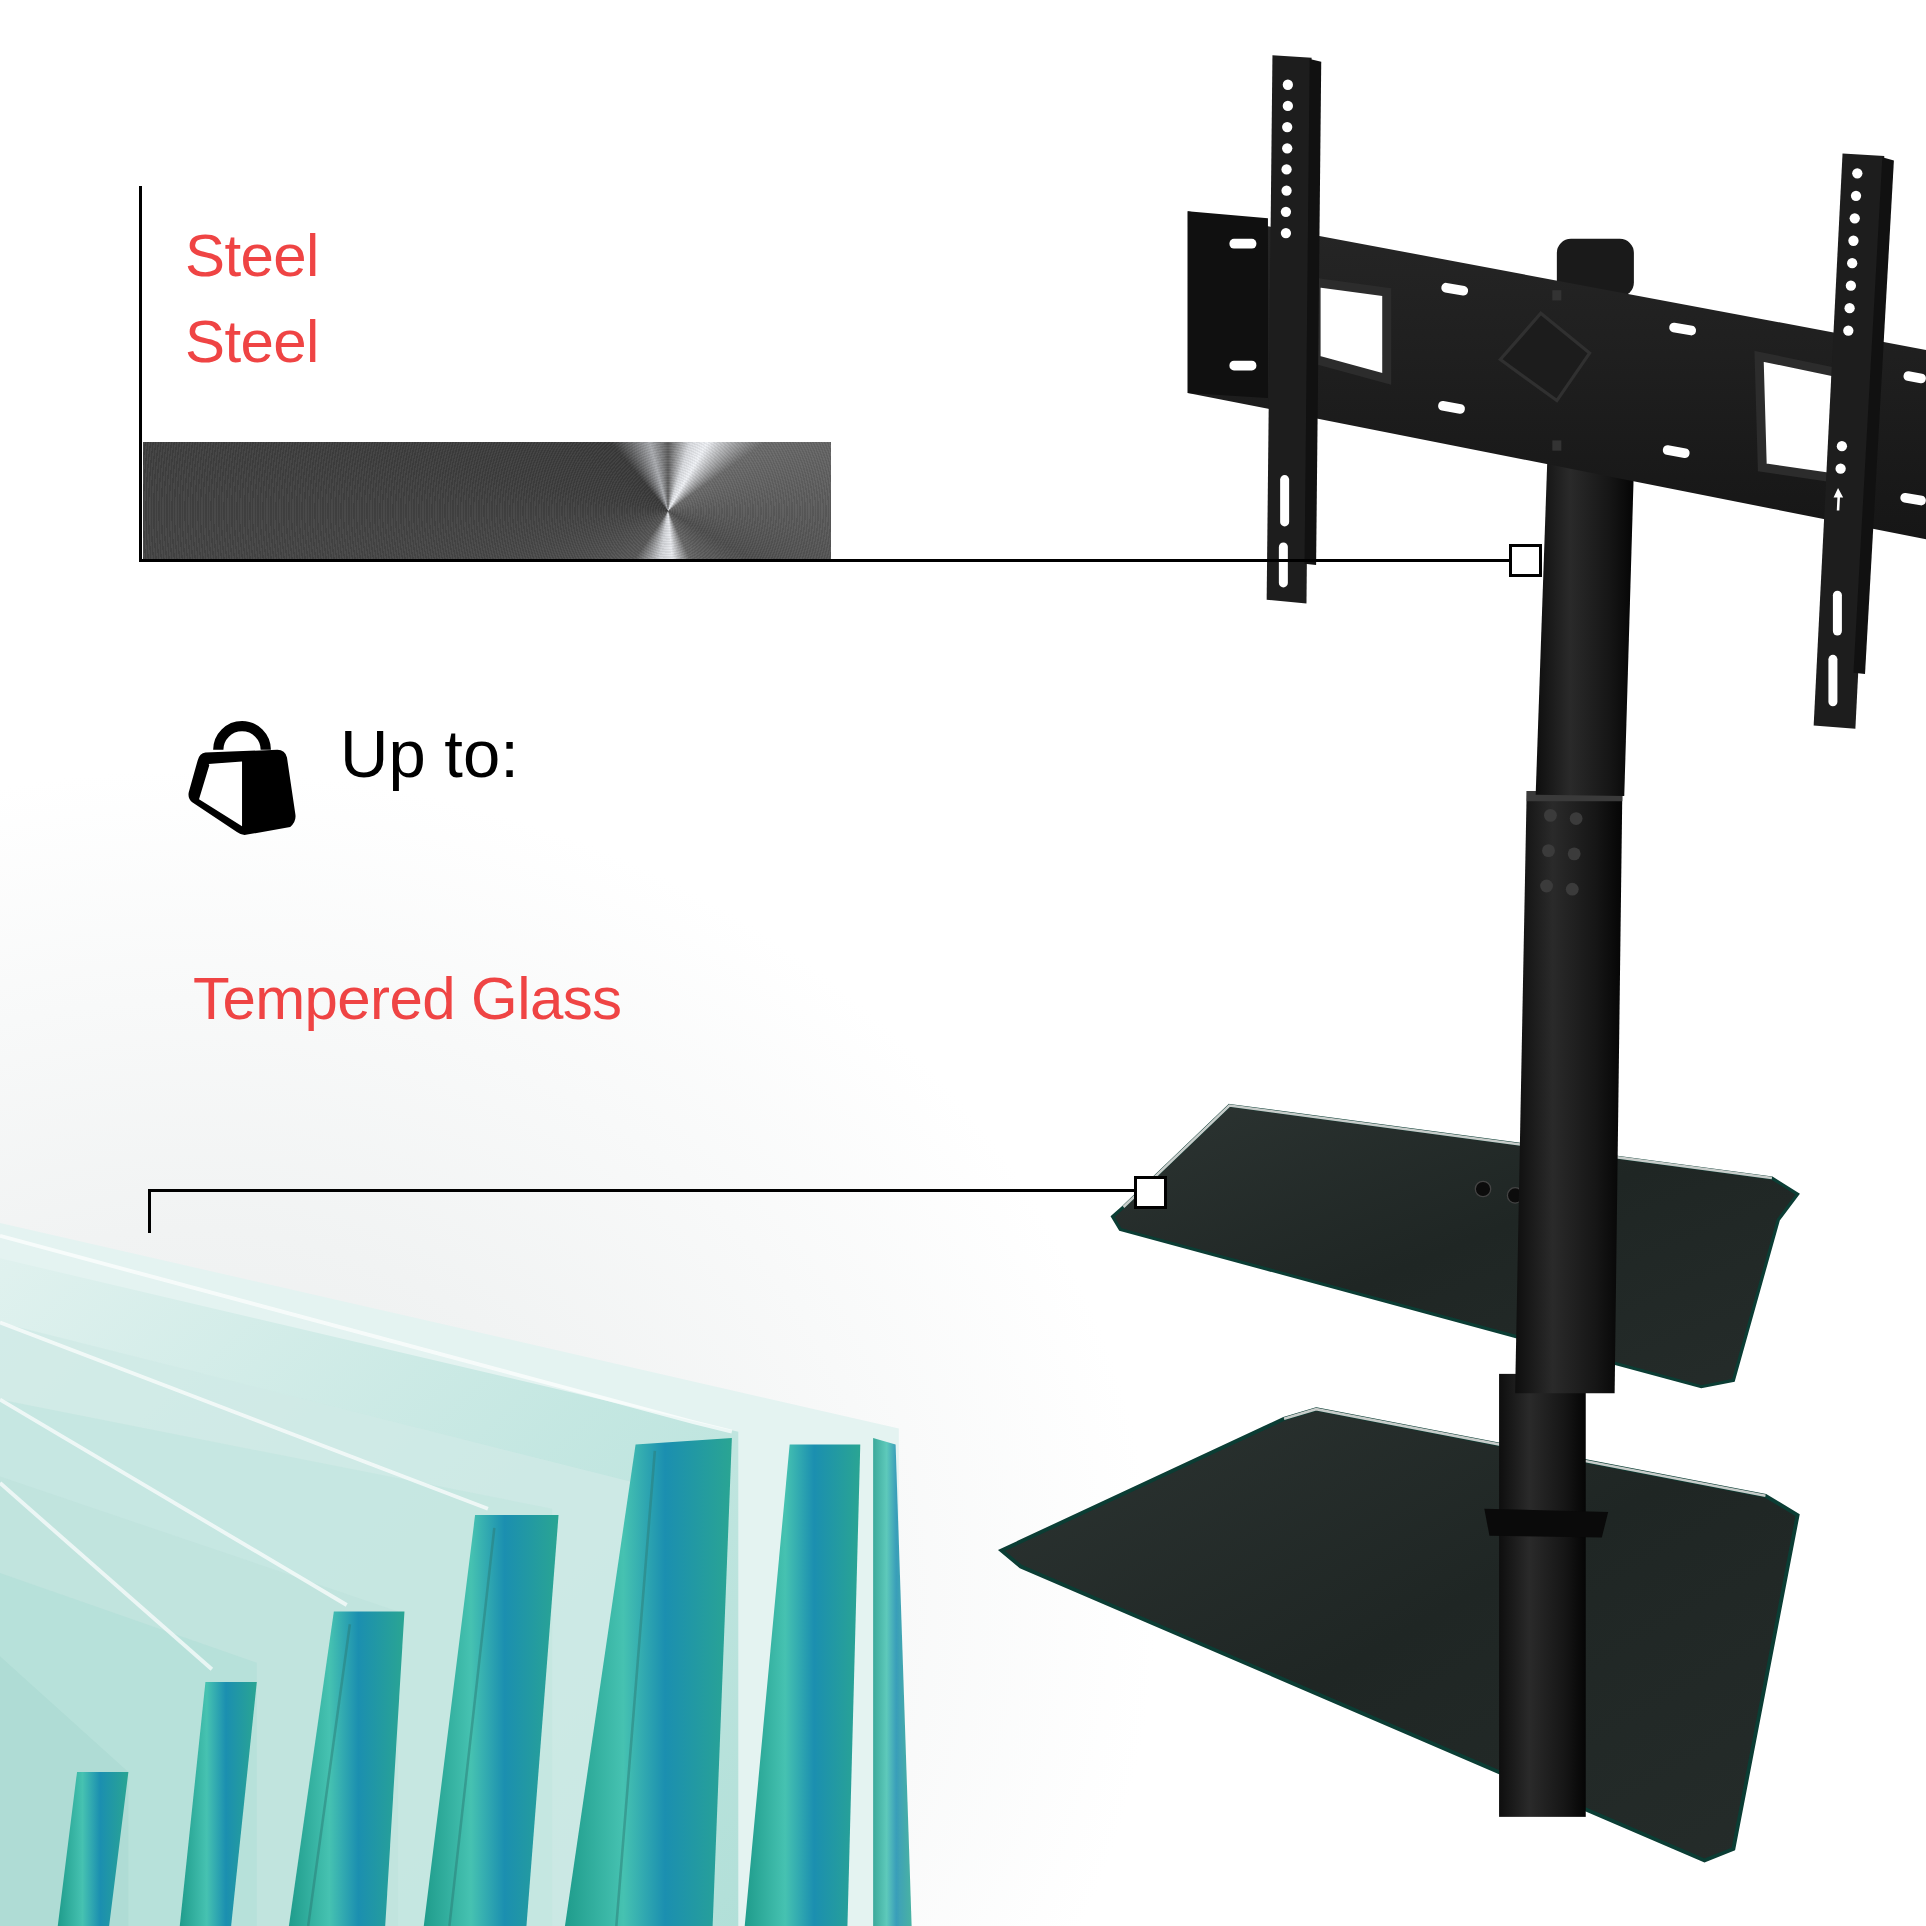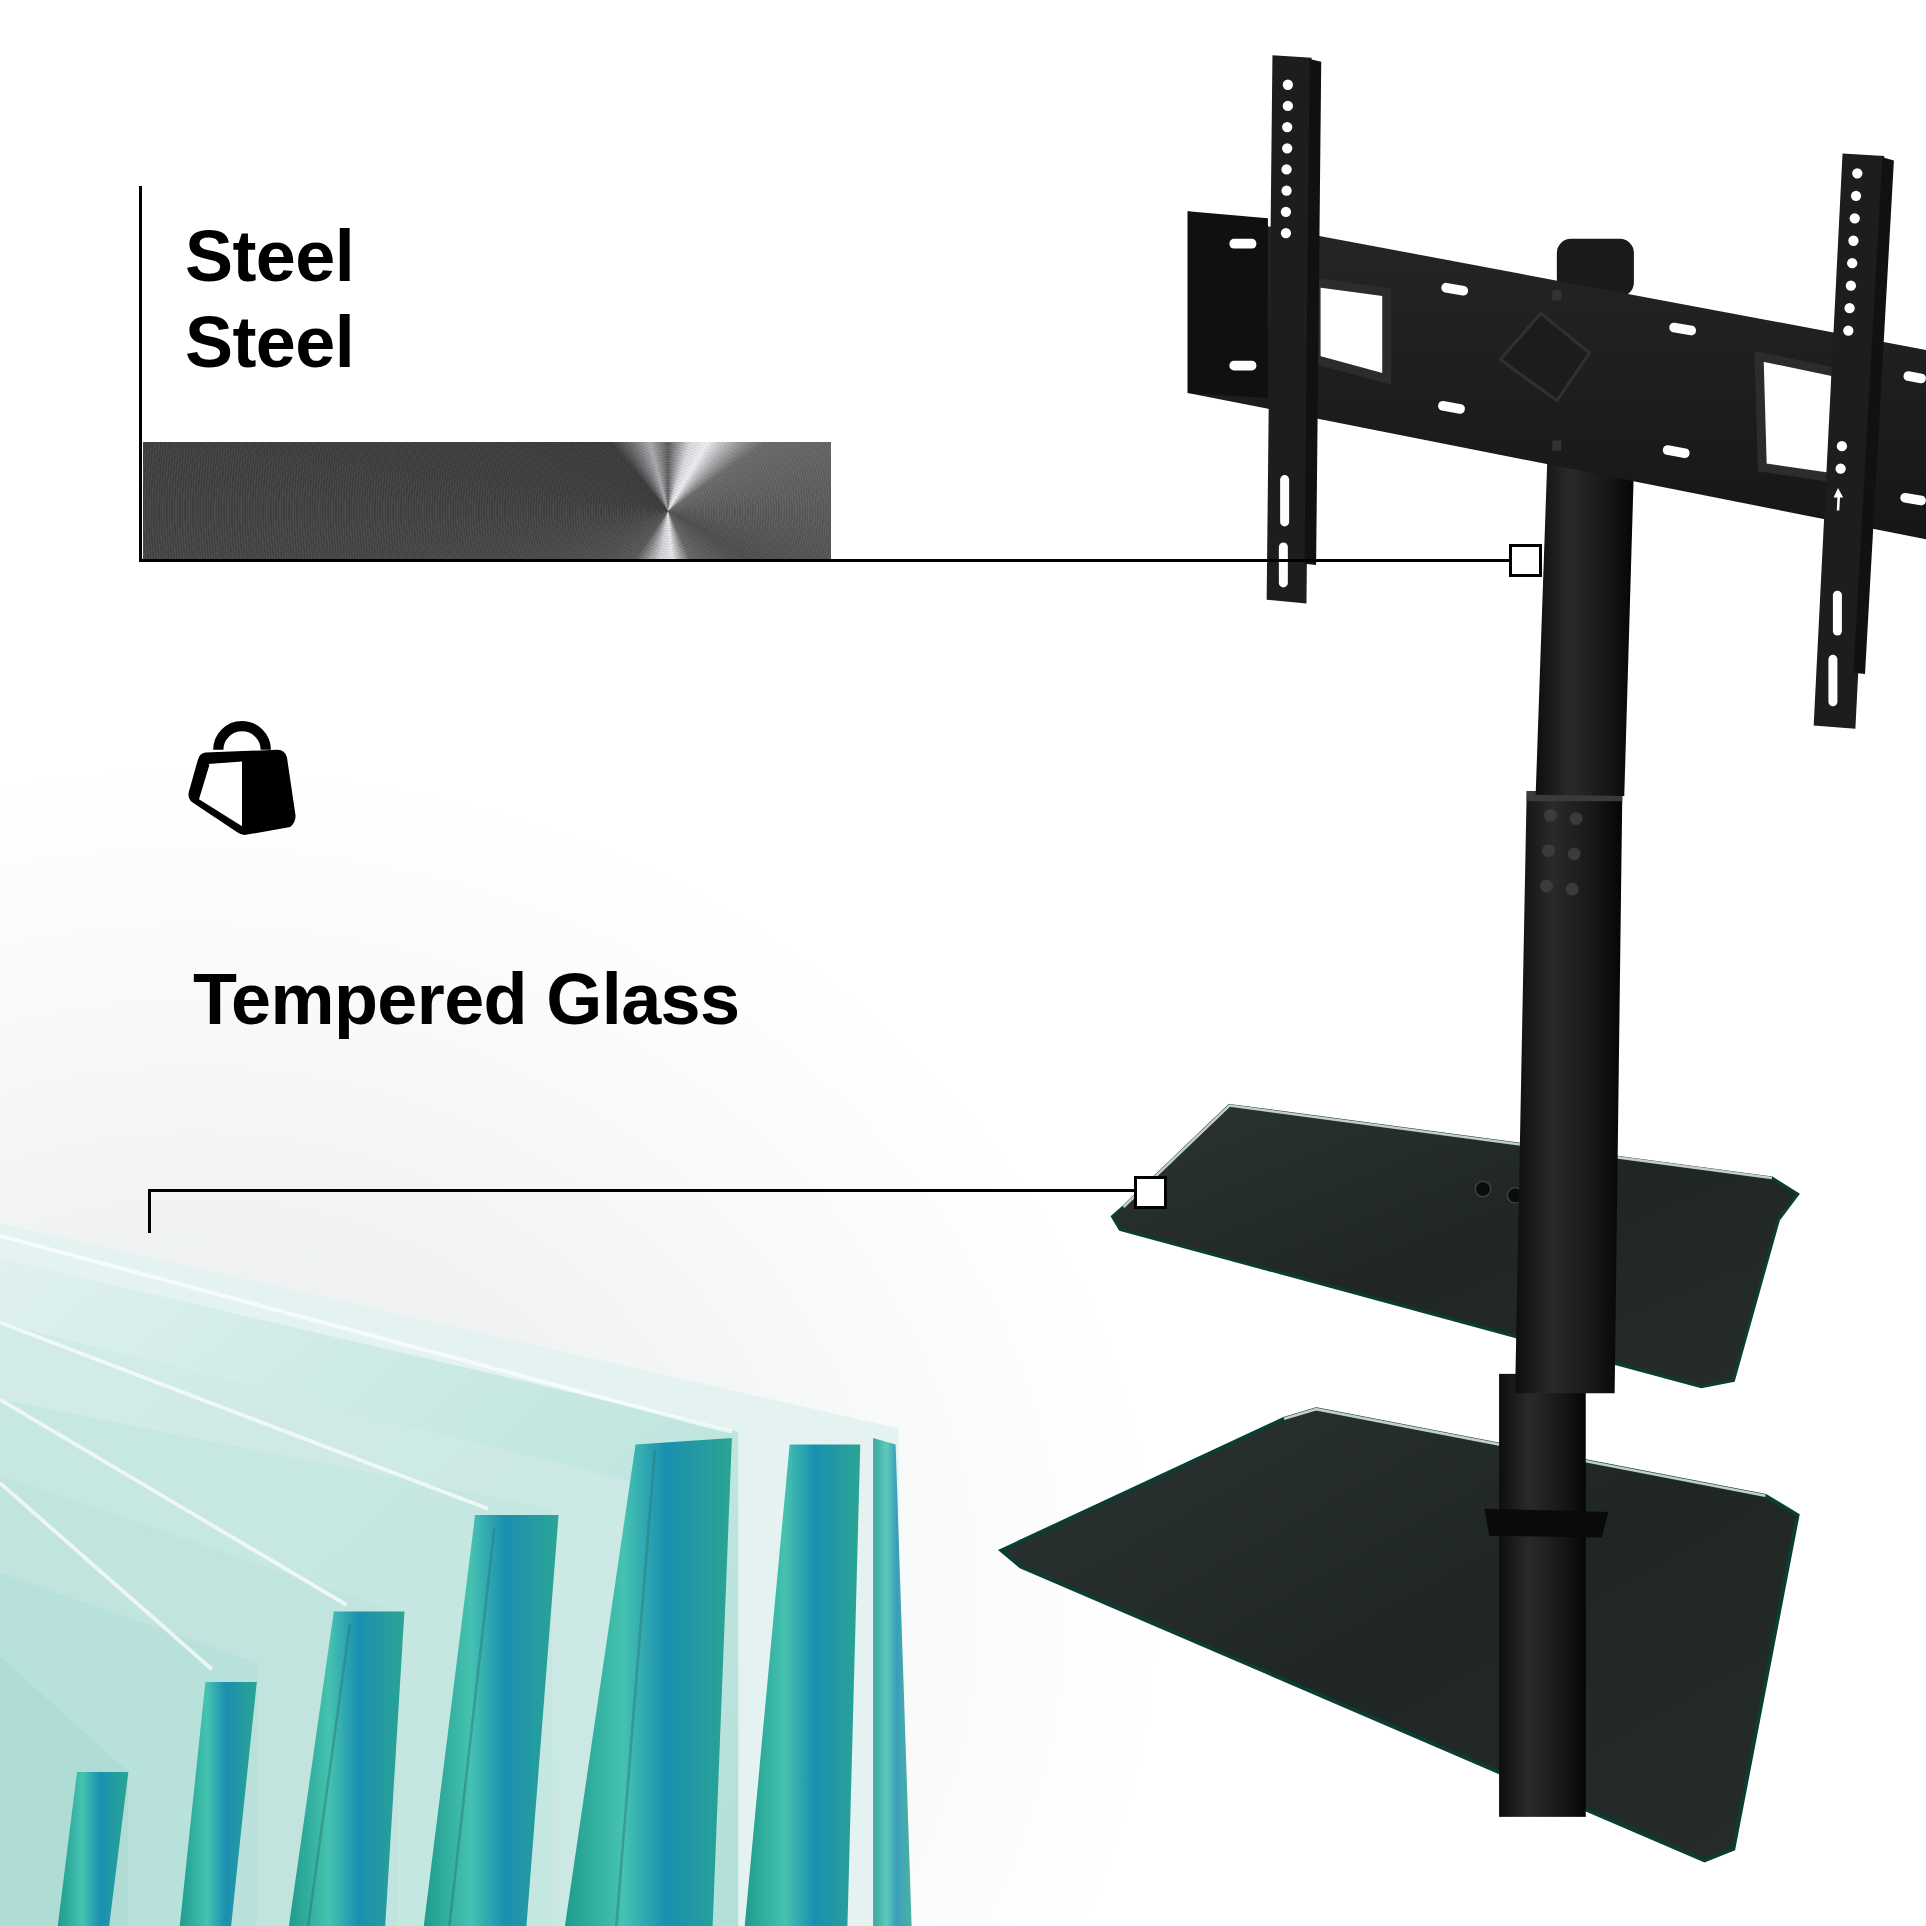--- a/index.html
+++ b/index.html
@@ -1,20 +1,20 @@
 <!DOCTYPE html>
 <html style="font-size:10.3px"><head>
 <meta charset="utf-8">
 <style>
   html, body { margin: 0; padding: 0; }
   body { width: 1926px; height: 1926px; position: relative; overflow: hidden; background: #ffffff; font-family: "Liberation Sans", sans-serif; }
   .abs { position: absolute; }
   .bg-fade { left: 0; top: 0; width: 1926px; height: 1926px;
     background: radial-gradient(ellipse 963px 835px at 193px 1605px, #e8ebeb 0%, #f1f3f3 45%, rgba(255,255,255,0) 100%); }
-  .title { font-weight: 700; color: #000000; font-size: 72px; line-height: 86px; letter-spacing: -0.6px; white-space: nowrap; }
+  .title { font-weight: 400; color: #ef4444; font-size: 60px; line-height: 86px; letter-spacing: -0.6px; white-space: nowrap; }
   .spec { font-weight: 400; color: #000; font-size: 67px; line-height: 76px; white-space: nowrap; }
   .vline { background: #000; width: 3.2px; }
   .hline { background: #000; height: 3.2px; }
   .callout-box { width: 27px; height: 27px; border: 3.2px solid #000; background: #fff; }
   .steel-swatch { left: 143px; top: 442px; width: 688px; height: 117px;
     background:
       repeating-radial-gradient(circle at 525px 69px, rgba(255,255,255,0.04) 0 1.3px, rgba(0,0,0,0.05) 1.3px 2.6px),
       conic-gradient(from 0deg at 525px 69px, #5e5e5e 0deg, #d8dade 18deg, #eef0f4 30deg, #6a6a6a 55deg, #4e4e4e 120deg, #666 155deg, #e8eaee 175deg, #cfd1d5 190deg, #585858 215deg, #3e3e3e 280deg, #3a3a3a 320deg, #a9abaf 345deg, #5e5e5e 360deg);
   }
   svg { position: absolute; left: 0; top: 0; }
@@ -202,20 +202,21 @@
 </div>
 
 <svg width="1926" height="1926" viewBox="0 0 3000 3000">
   <g>
     <path d="M340,1168 a37,37 0 0 1 74,0" fill="none" stroke="#000" stroke-width="16"></path>
     <path d="M320,1172 L432,1168 Q444,1168 447,1180 L460,1268 Q462,1280 452,1288 L385,1300 Q377,1302 369,1296 L300,1250 Q292,1244 294,1234 L308,1184 Q311,1173 320,1172 Z" fill="#000"></path>
     <path d="M325,1190 L377,1186 L377,1287 L310,1245 L326,1192 Z" fill="#fff"></path>
   </g>
 </svg>
 <div class="abs spec" style="left:340px; top:716px;">
+  <div>Up to:</div>
 </div>
 
 <div class="abs title" style="left:193px; top:956px;">
   <div>Tempered Glass</div>
 </div>
 <div class="abs hline" style="left:148px; top:1189px; width:987px;"></div>
 <div class="abs vline" style="left:148px; top:1189px; height:44px;"></div>
 <div class="abs callout-box" style="left:1134px; top:1176px;"></div>
 
 

